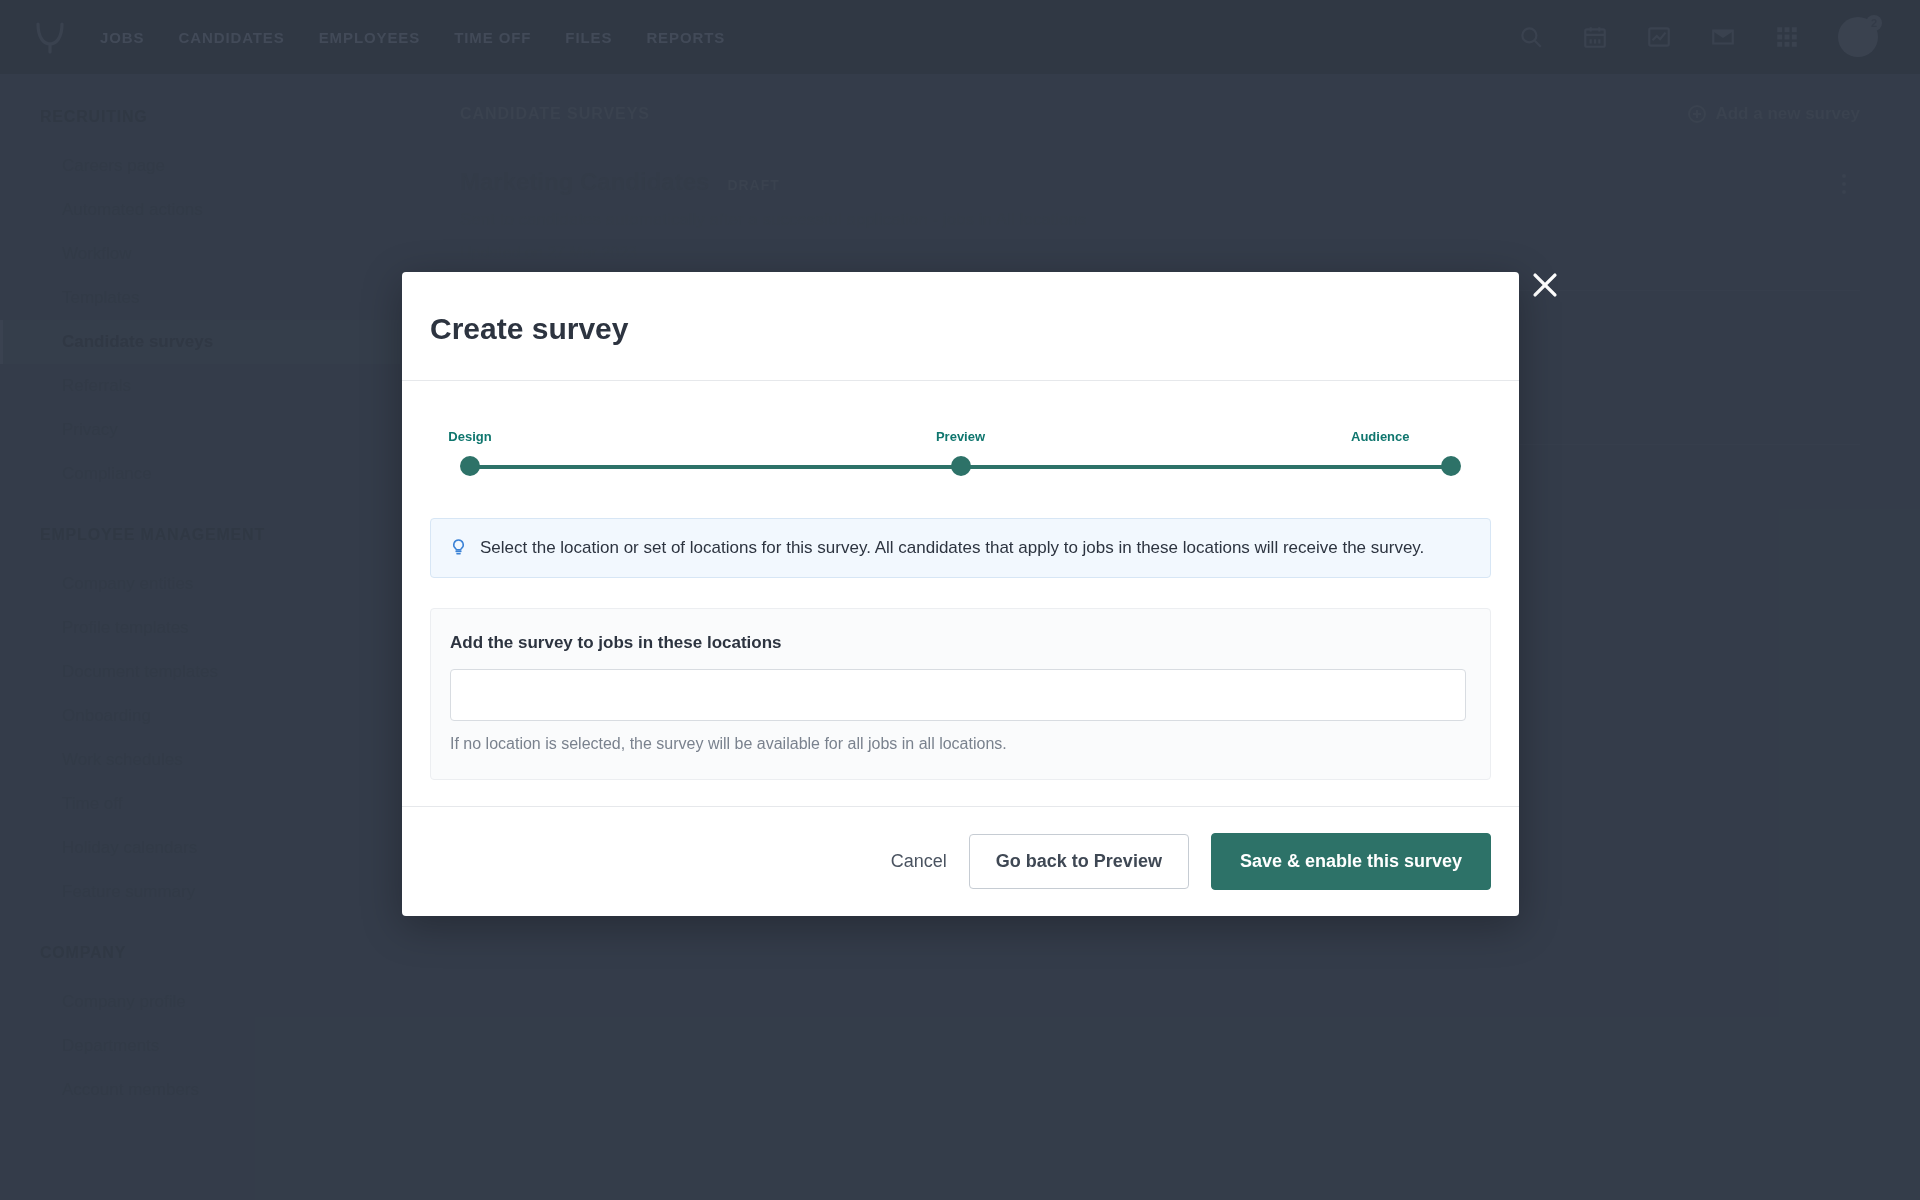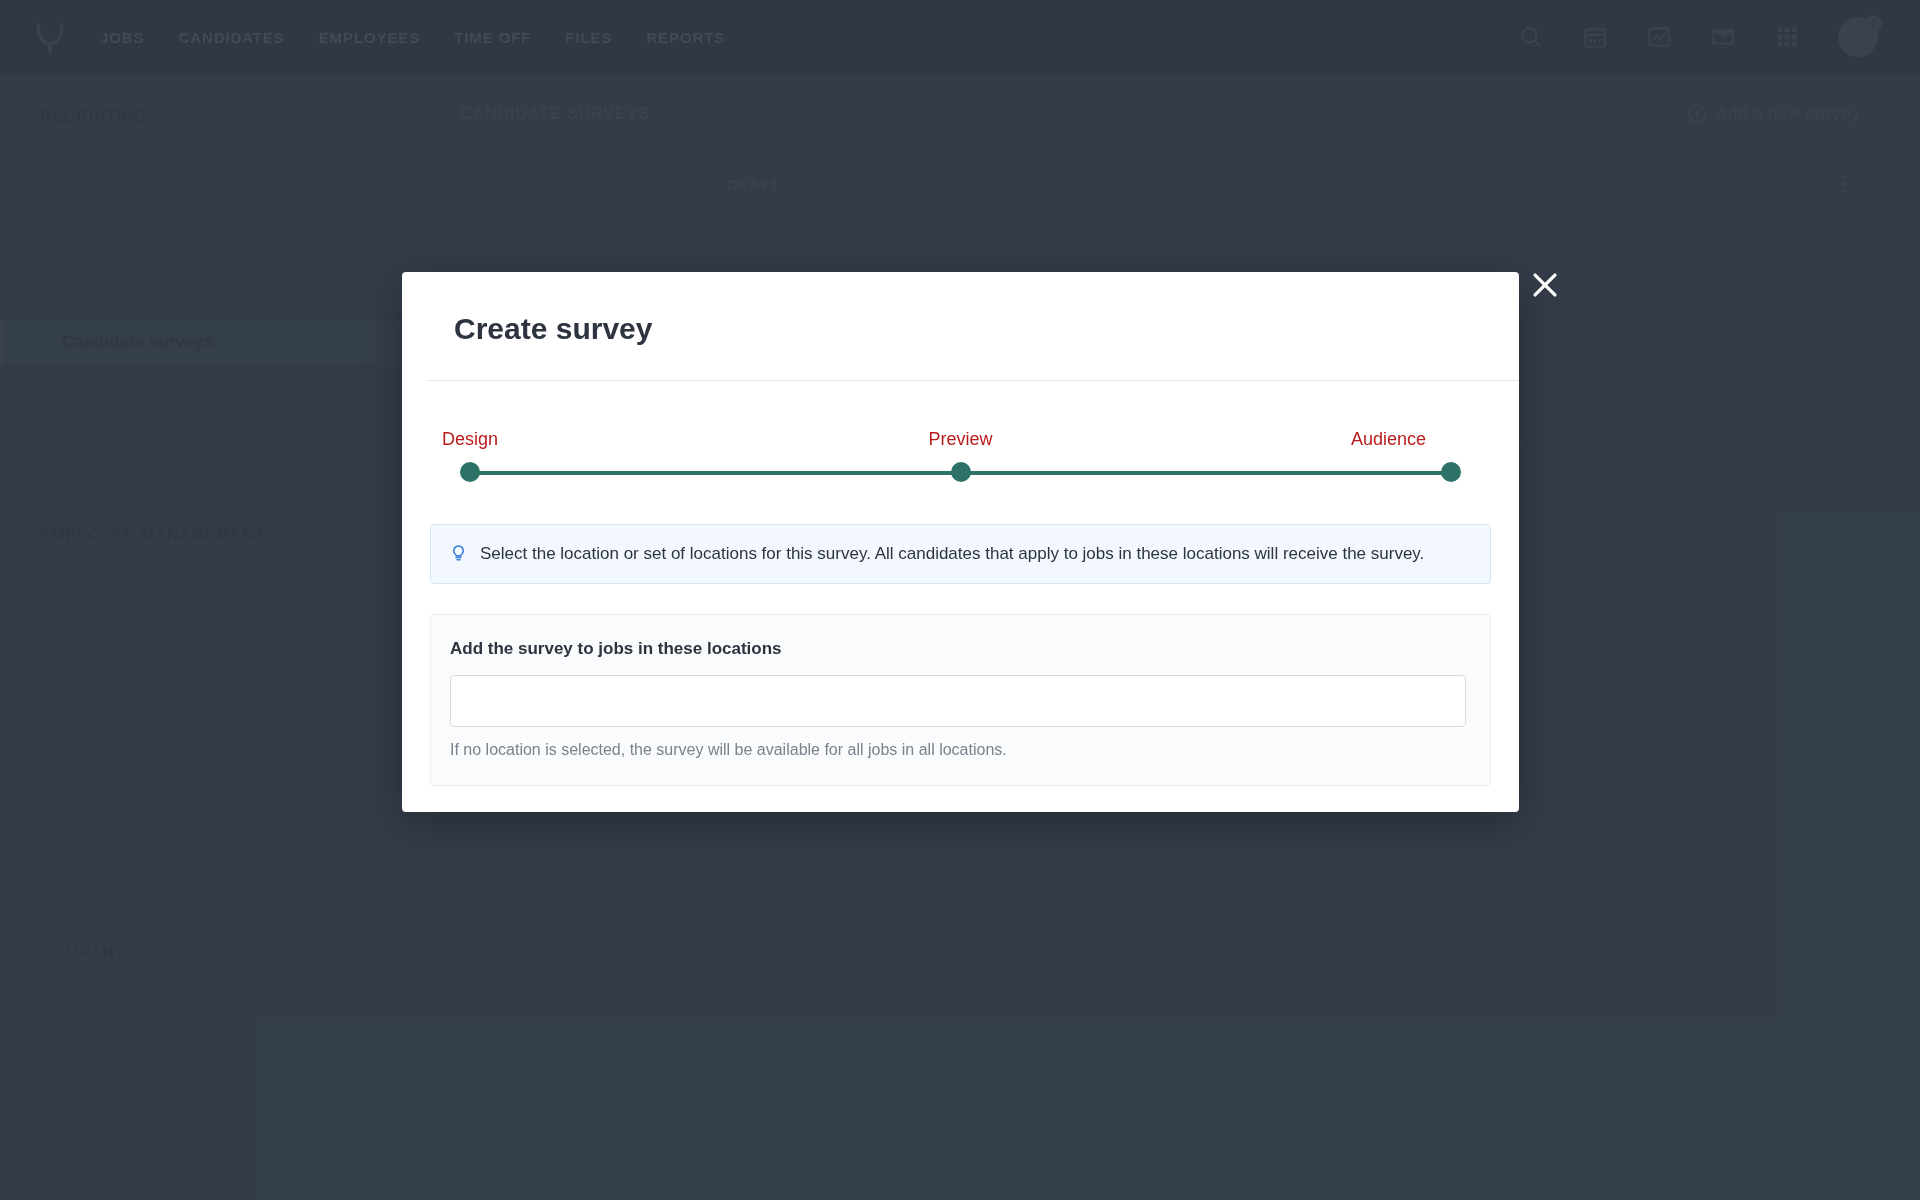--- a/index.html
+++ b/index.html
@@ -114,31 +114,30 @@
   }
   .modal-close {
     position: absolute; left: 1528px; top: 268px;
     width: 34px; height: 34px; color: #fff;
   }
   .modal-close svg { width: 100%; height: 100%; display: block; }
 
   .modal-header {
     padding: 40px 28px 34px 28px;
     border-bottom: 1px solid #e6e8eb;
-    margin-left: 24px;
   }
   .modal-title { font-size: 30px; font-weight: 700; color: #2d3440; }
 
   .modal-body { padding: 34px 28px 26px 28px; }
 
   
   .stepper { position: relative; margin: 14px 30px 40px 30px; }
   .step-labels { display: flex; justify-content: space-between; }
   .step-label {
-    font-size: 18px; color: #b91c1c; font-weight: 400;
+    font-size: 13px; color: #0f766e; font-weight: 700;
     width: 200px; text-align: center;
   }
   .step-labels .step-label:first-child { text-align: center; margin-left: -90px; }
   .step-labels .step-label:last-child  { text-align: left; margin-right: -90px; }
   .step-track {
     position: relative; height: 22px; margin-top: 12px;
   }
   .step-line {
     position: absolute; left: 8px; right: 8px; top: 9px; height: 4px;
     background: #2d7268; border-radius: 2px;
@@ -368,16 +367,21 @@
       </div>
 
       <div class="form-block">
         <div class="form-label">Add the survey to jobs in these locations</div>
         <input class="form-input" type="text" style="">
         <div class="form-help">If no location is selected, the survey will be available for all jobs in all locations.</div>
       </div>
 
     </div>
 
+    <div class="modal-footer">
+      <button class="btn-link">Cancel</button>
+      <button class="btn-outline">Go back to Preview</button>
+      <button class="btn-primary">Save &amp; enable this survey</button>
+    </div>
 
   </div>
 
 </div>
 
 </body></html>

